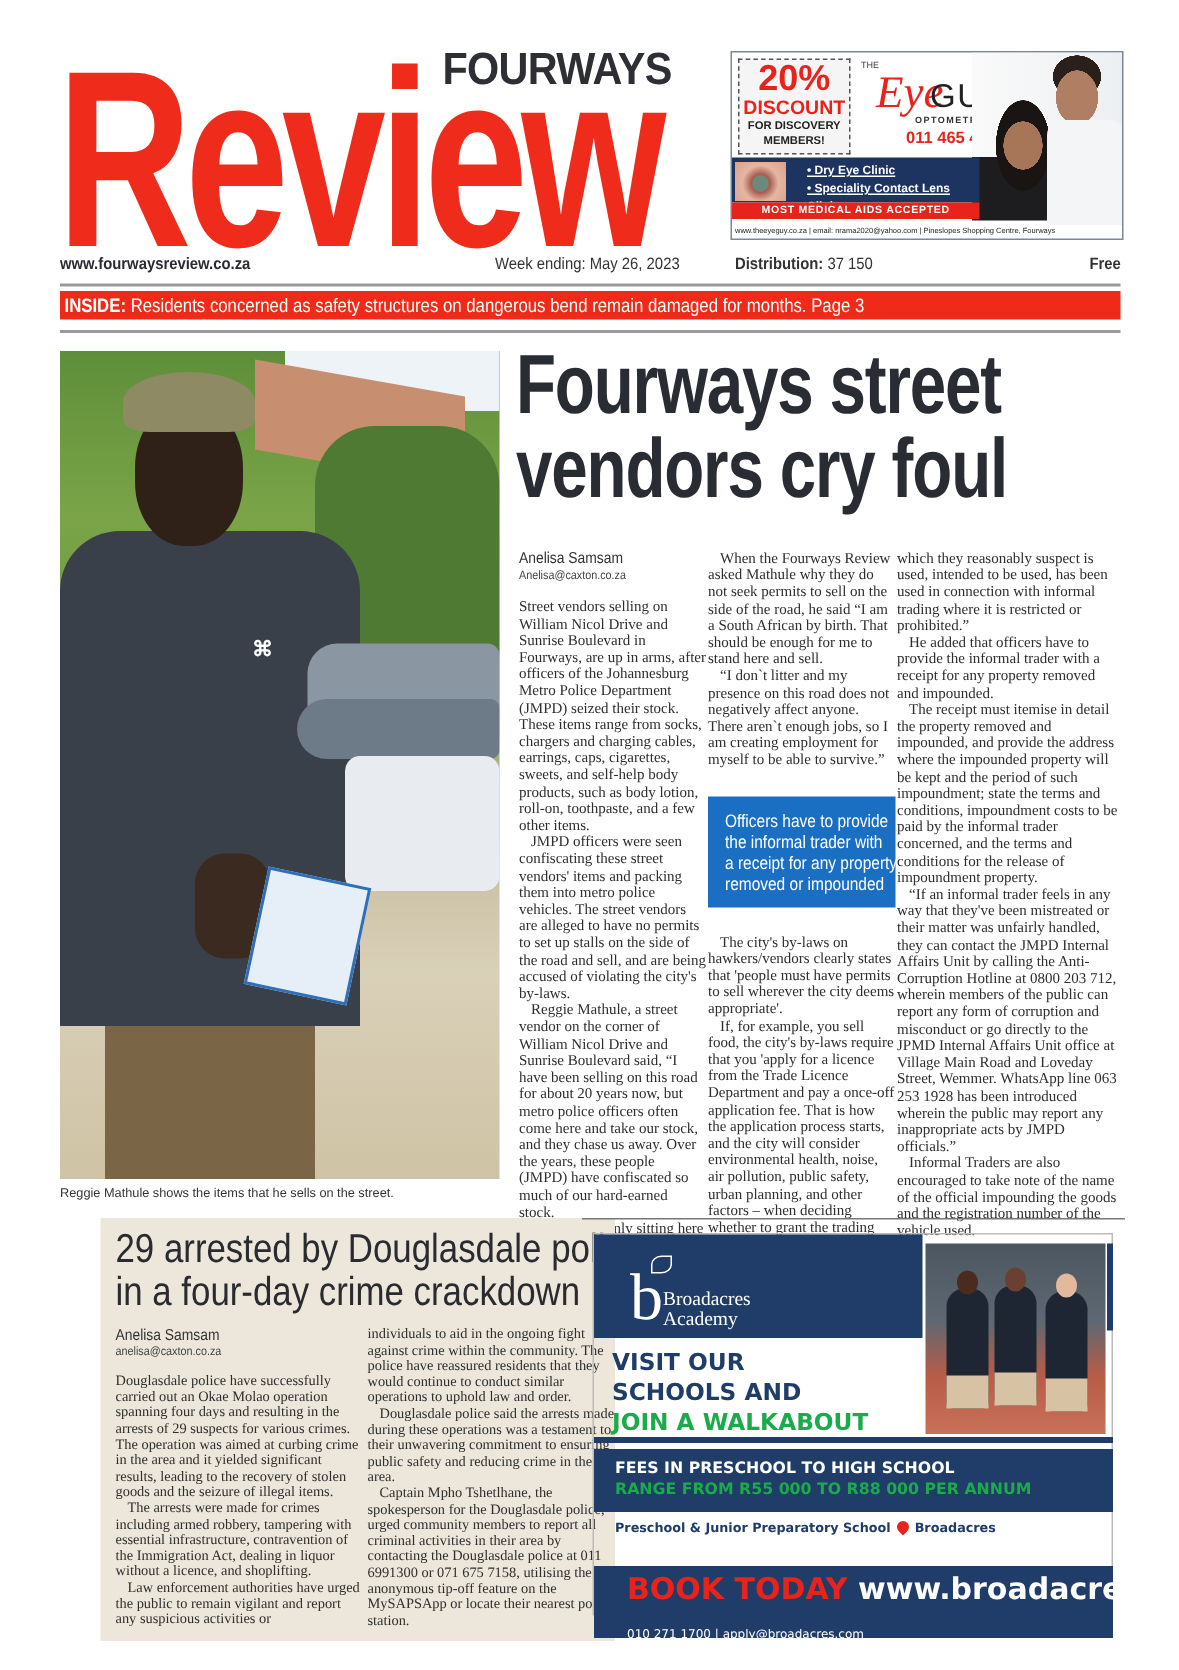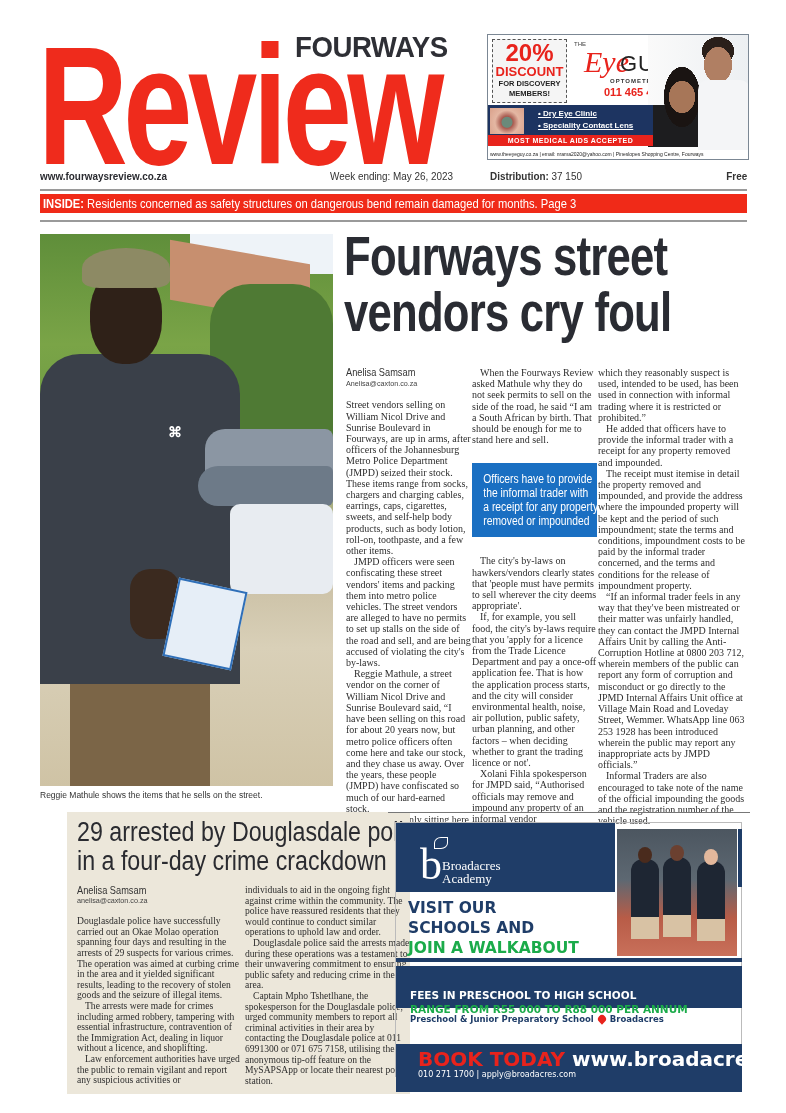--- a/index.html
+++ b/index.html
@@ -131,31 +131,31 @@
     .ba-leaf { position: absolute; left: 38px; top: 14px; width: 14px; height: 12px; border: 1px solid #fff; border-radius: 50% 0 50% 0; }
     .ba-visit { position: absolute; left: 20px; top: 85px; font-family: "DejaVu Sans", sans-serif; font-weight: 700; font-size: 15.5px; line-height: 20px; color: #1f3d68; }
     .ba-visit .green { color: #1bab4a; }
     .ba-photo { position: absolute; left: 229px; top: 16px; width: 120px; height: 127px; overflow: hidden;
       background: linear-gradient(180deg, #4c5660 0, #5d6872 40%, #b85c47 70%, #c9705a 100%); }
     .ba-kid { position: absolute; width: 28px; height: 80px; background: #1e2633; border-radius: 12px 12px 4px 4px; }
     .ba-skirt { position: absolute; width: 28px; height: 22px; background: #d8c2a4; }
     .ba-face { position: absolute; width: 14px; height: 16px; border-radius: 50%; }
     .ba-right-bar { position: absolute; left: 350px; top: 16px; width: 4px; height: 58px; background: #1f3d68; }
     .ba-stripe { position: absolute; left: 8px; top: 145px; width: 346px; height: 4px; background: #1f3d68; }
-    .ba-fees { position: absolute; left: 8px; top: 153px; width: 346px; height: 42px; background: #1f3d68; padding: 22px 0 0 14px;
+    .ba-fees { position: absolute; left: 8px; top: 153px; width: 346px; height: 42px; background: #1f3d68; padding: 6px 0 0 14px;
       font-family: "DejaVu Sans", sans-serif; font-weight: 700; font-size: 10.5px; line-height: 14px; }
     .ba-fees .w { color: #fff; }
     .ba-fees .g { color: #1bab4a; }
     .ba-loc { position: absolute; left: 22px; top: 199px; font-family: "DejaVu Sans", sans-serif; font-weight: 700; font-size: 8.5px; line-height: 14px; color: #1f3d68; white-space: nowrap; }
     .pin { display: inline-block; width: 8px; height: 8px; background: #e8231c; border-radius: 50% 50% 50% 0; transform: rotate(-45deg); margin: 0 4px; vertical-align: -1px; }
     .ba-book { position: absolute; left: 8px; top: 231px; width: 346px; height: 48px; background: #1f3d68; padding: 7px 0 0 22px; font-family: "DejaVu Sans", sans-serif; }
     .ba-book-line { font-weight: 700; font-size: 20px; line-height: 16px; white-space: nowrap; }
     .ba-book-line .r { color: #e8231c; }
     .ba-book-line .w { color: #fff; }
-    .ba-contact { color: #fff; font-size: 8px; line-height: 13px; margin-top: 1px; white-space: nowrap; }
+    .ba-contact { color: #fff; font-size: 8px; line-height: 13px; margin-top: 16px; white-space: nowrap; }
   </style>
 </head>
 <body>
 
 <div class="abs masthead-title">Review</div>
 <div class="abs masthead-kicker">FOURWAYS</div>
 
 <div class="abs eyeguy-ad">
   <div class="eg-discount">
     <div class="eg-pct">20%</div>
@@ -221,20 +221,21 @@
   <div class="byline-email">Anelisa@caxton.co.za</div>
   <p>Street vendors selling on William Nicol Drive and Sunrise Boulevard in Fourways, are up in arms, after officers of the Johannesburg Metro Police Department (JMPD) seized their stock.</p>
   <p>These items range from socks, chargers and charging cables, earrings, caps, cigarettes, sweets, and self-help body products, such as body lotion, roll-on, toothpaste, and a few other items.</p>
   <p class="ind">JMPD officers were seen confiscating these street vendors' items and packing them into metro police vehicles. The street vendors are alleged to have no permits to set up stalls on the side of the road and sell, and are being accused of violating the city's by-laws.</p>
   <p class="ind">Reggie Mathule, a street vendor on the corner of William Nicol Drive and Sunrise Boulevard said, “I have been selling on this road for about 20 years now, but metro police officers often come here and take our stock, and they chase us away. Over the years, these people (JMPD) have confiscated so much of our hard-earned stock.</p>
   <p class="ind">“We are not only sitting here selling, but we also deter criminals from smashing into motorists' cars and stealing items within the car. But we are clearly not appreciated.”</p>
 </div>
 
 <div class="abs col col2">
   <p class="ind">When the Fourways Review asked Mathule why they do not seek permits to sell on the side of the road, he said “I am a South African by birth. That should be enough for me to stand here and sell.</p>
+  <p class="ind">“I don`t litter and my presence on this road does not negatively affect anyone. There aren`t enough jobs, so I am creating employment for myself to be able to survive.”</p>
   <div class="pullquote">
     <div>Officers have to provide</div>
     <div>the informal trader with</div>
     <div>a receipt for any property</div>
     <div>removed or impounded</div>
   </div>
   <p class="ind">The city's by-laws on hawkers/vendors clearly states that 'people must have permits to sell wherever the city deems appropriate'.</p>
   <p class="ind">If, for example, you sell food, the city's by-laws require that you 'apply for a licence from the Trade Licence Department and pay a once-off application fee. That is how the application process starts, and the city will consider environmental health, noise, air pollution, public safety, urban planning, and other factors – when deciding whether to grant the trading licence or not'.</p>
   <p class="ind">Xolani Fihla spokesperson for JMPD said, “Authorised officials may remove and impound any property of an informal vendor</p>
 </div>

